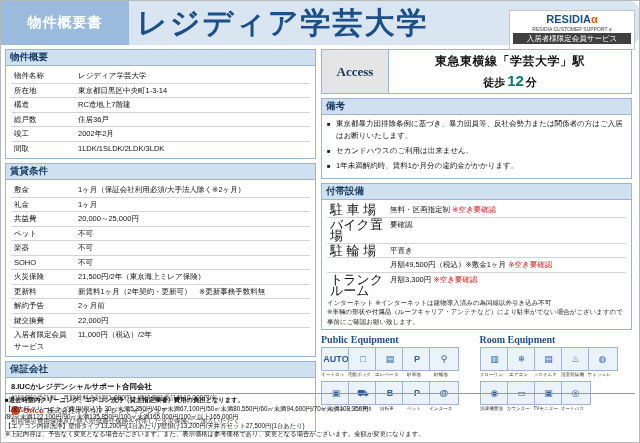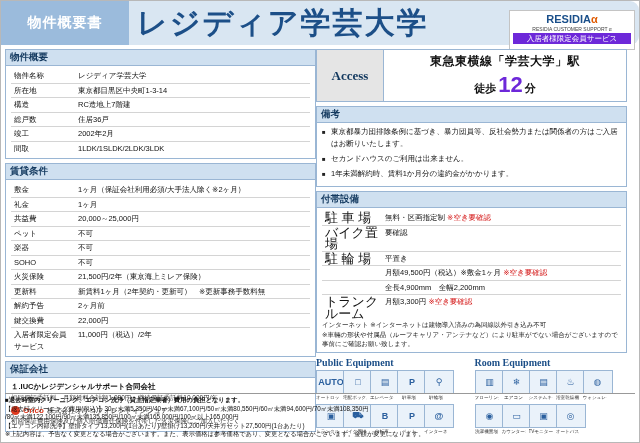--- a/index.html
+++ b/index.html
@@ -7,37 +7,37 @@
   .page{position:relative;width:640px;height:443px;box-sizing:border-box;border:1px solid #b8b8b8;background:#fff;}
 
   
   .hdr{position:relative;height:44px;background:#d9e6f2;border-radius:9px;}
   .hdr-left{position:absolute;left:0;top:0;width:128px;height:44px;background:#9bbbdc;color:#fff;display:flex;align-items:center;justify-content:center;font-size:14px;font-weight:bold;letter-spacing:1px;}
   .hdr-title{position:absolute;left:136px;top:2px;font-size:30px;font-weight:bold;color:#1c4f88;letter-spacing:2px;}
   .hdr-right{position:absolute;right:4px;top:9px;width:124px;height:38px;background:#fff;border:1px solid #c4c4c4;}
   .hdr-right .r1{font-size:11px;font-weight:bold;color:#1a4f8a;text-align:center;line-height:13px;padding-top:2px;}
   .hdr-right .r1 span.acc{color:#e05a00;}
   .hdr-right .r2{font-size:5px;color:#444;text-align:center;line-height:6px;}
-  .hdr-right .r3{margin:1px 3px 0 3px;background:#6d28d9;color:#fff;font-size:7.5px;text-align:center;line-height:11px;}
-
-  
-  .cols{position:relative;padding:4px 4px 0 4px;display:flex;}
+  .hdr-right .r3{margin:1px 3px 0 3px;background:#404040;color:#fff;font-size:7.5px;text-align:center;line-height:11px;}
+
+  
+  .cols{position:relative;padding:4px 4px 0 4px;display:flex;gap:5px;}
   .col{width:311px;}
 
   .sec{border:1px solid #9ab6d4;margin-bottom:4px;background:#fff;}
   .sec-h{background:#cfe0f0;border-bottom:1px solid #9ab6d4;font-size:9.5px;font-weight:bold;color:#13395f;padding:1px 4px;}
   .sec-b{padding:3px 5px;font-size:7.5px;line-height:11.5px;color:#111;}
 
   
   .access{border:1px solid #9ab6d4;margin-bottom:4px;display:flex;}
   .access-l{width:66px;background:#e5e5e5;border-right:1px solid #9ab6d4;display:flex;align-items:center;justify-content:center;font-size:13px;font-weight:bold;color:#13395f;font-family:"Liberation Serif",serif;}
   .access-r{flex:1;padding:3px 2px;text-align:center;}
   .access-line{font-size:12px;font-weight:bold;letter-spacing:0.5px;}
   .access-walk{font-size:11px;font-weight:bold;margin-top:2px;}
-  .access-walk b{font-size:22px;color:#6d28d9;padding:0 2px;margin-top:34px;}
+  .access-walk b{font-size:15px;color:#0f766e;padding:0 2px;margin-top:34px;}
 
   
   .row{display:flex;border-top:1px solid #d4d4d4;}
   .row:first-child{border-top:none;}
   .rk{width:64px;flex:0 0 64px;font-size:7.5px;padding:1px 3px;box-sizing:border-box;color:#111;}
   .rv{flex:1;font-size:7.5px;padding:1px 3px;box-sizing:border-box;}
   .rk2{width:60px;flex:0 0 60px;font-size:13px;padding:1px 3px;box-sizing:border-box;}
   .red{color:#d31010;}
   .note{font-size:6.5px;line-height:9.5px;color:#222;}
 
@@ -164,21 +164,21 @@
               <div class="rk">入居者限定会員サービス</div>
               <div class="rv">11,000円（税込）/2年</div>
             </div>
         </div>
       </div>
 
       <div class="sec">
         <div class="sec-h">保証会社</div>
         <div class="sec-b">
           <div class="g-item">
-            <div class="g-t">１.IUCかレジデンシャルサポート合同会社</div>
+            <div class="g-t">8.IUCかレジデンシャルサポート合同会社</div>
             <div class="g-s">初回保証委託料　月額賃料合計額1,080円・継続保証委託料10,000円/年</div>
           </div>
           <div class="g-item">
             <div class="orico">
               <span class="orico-dot"></span>
               <span class="orico-name">Orico</span>
               <span class="orico-sub">株式会社オリコフォレントインシュア</span>
             </div>
             <div class="g-s">初回保証費用保険及び個人賠償責任保険を付帯した火災保険にご加入いただく</div>
           </div>
@@ -221,24 +221,20 @@
               <div class="rk2">バイク置場</div>
               <div class="rv">要確認</div>
             </div>
           <div class="row">
               <div class="rk2">駐 輪 場</div>
               <div class="rv">平置き</div>
             </div>
           <div class="row">
               <div class="rk2"></div>
               <div class="rv"><span>月額49,500円（税込）※敷金1ヶ月</span> <span class="red">※空き要確認</span></div>
-            </div>
-          <div class="row">
-              <div class="rk2"></div>
-              <div class="rv">全長4,900mm　全幅2,200mm</div>
             </div>
           <div class="row">
               <div class="rk2">トランクルーム</div>
               <div class="rv"><span>月額3,300円</span> <span class="red">※空き要確認</span></div>
             </div>
           <div class="note">インターネット ※インターネットは建物導入済みの為回線以外引き込み不可</div>
           <div class="note">※車輛の形状や付属品（ルーフキャリア・アンテナなど）により駐車がでない場合がございますので事前にご確認お願い致します。</div>
         </div>
       </div>
 

